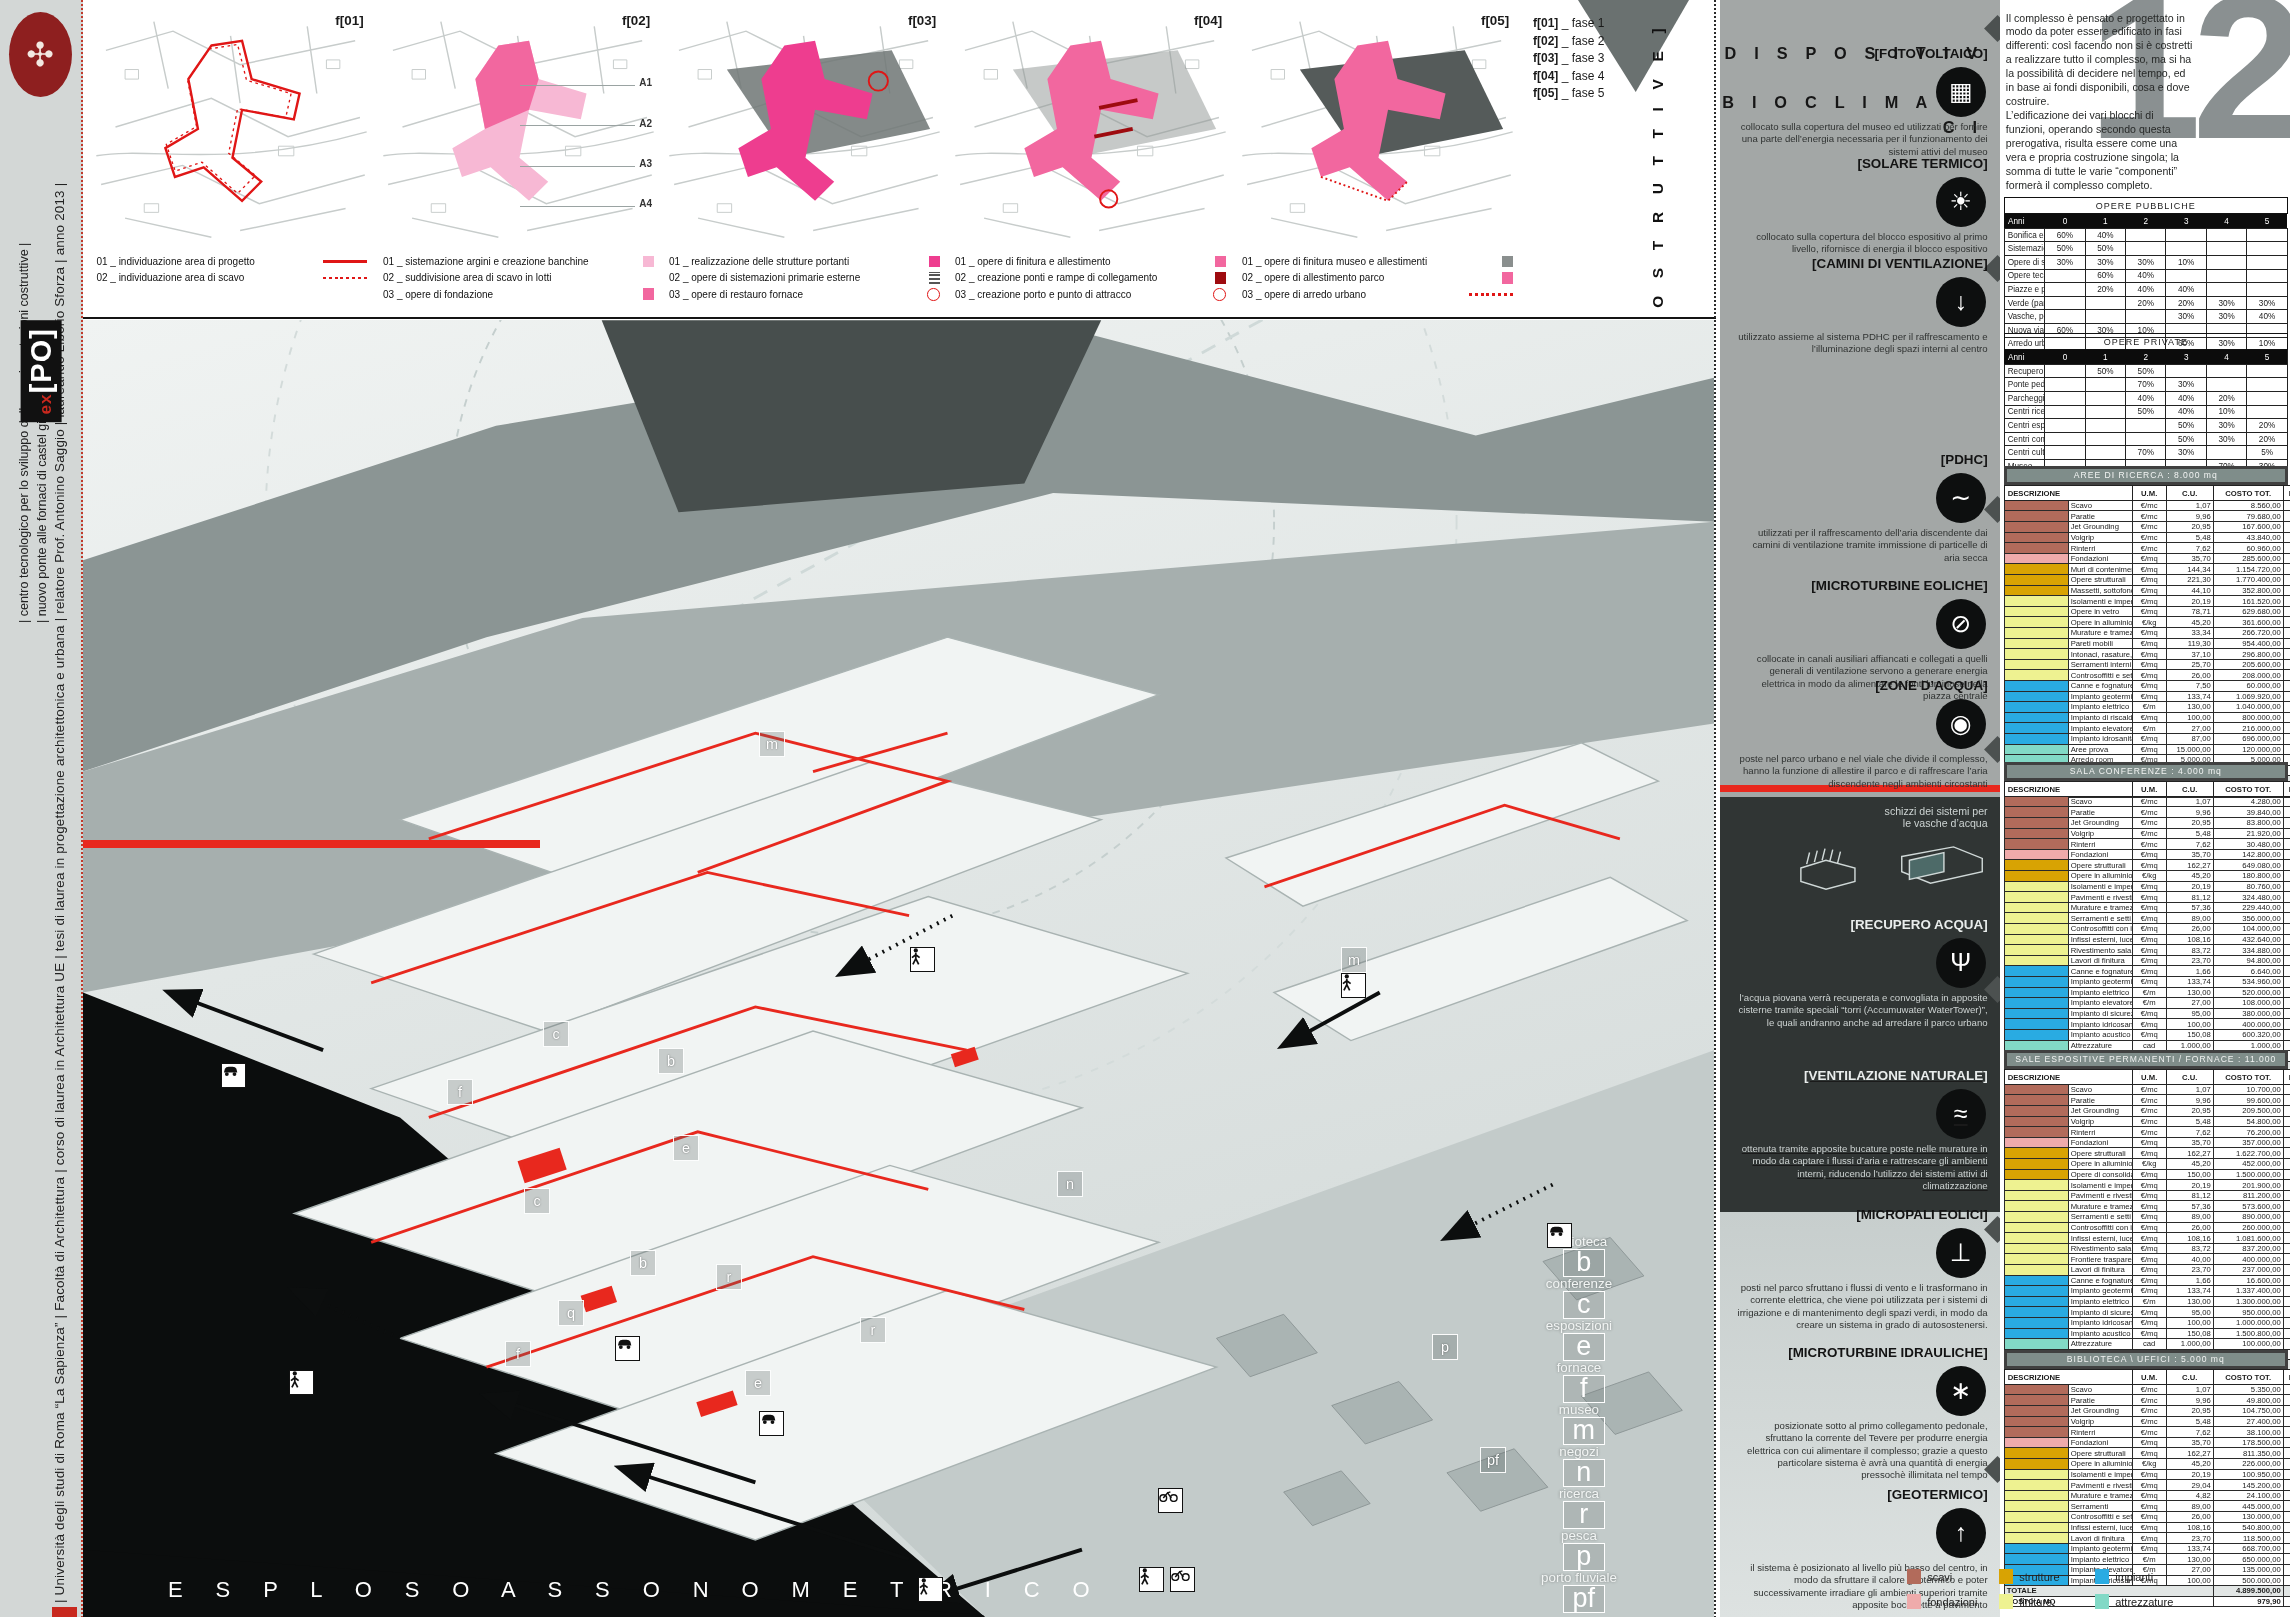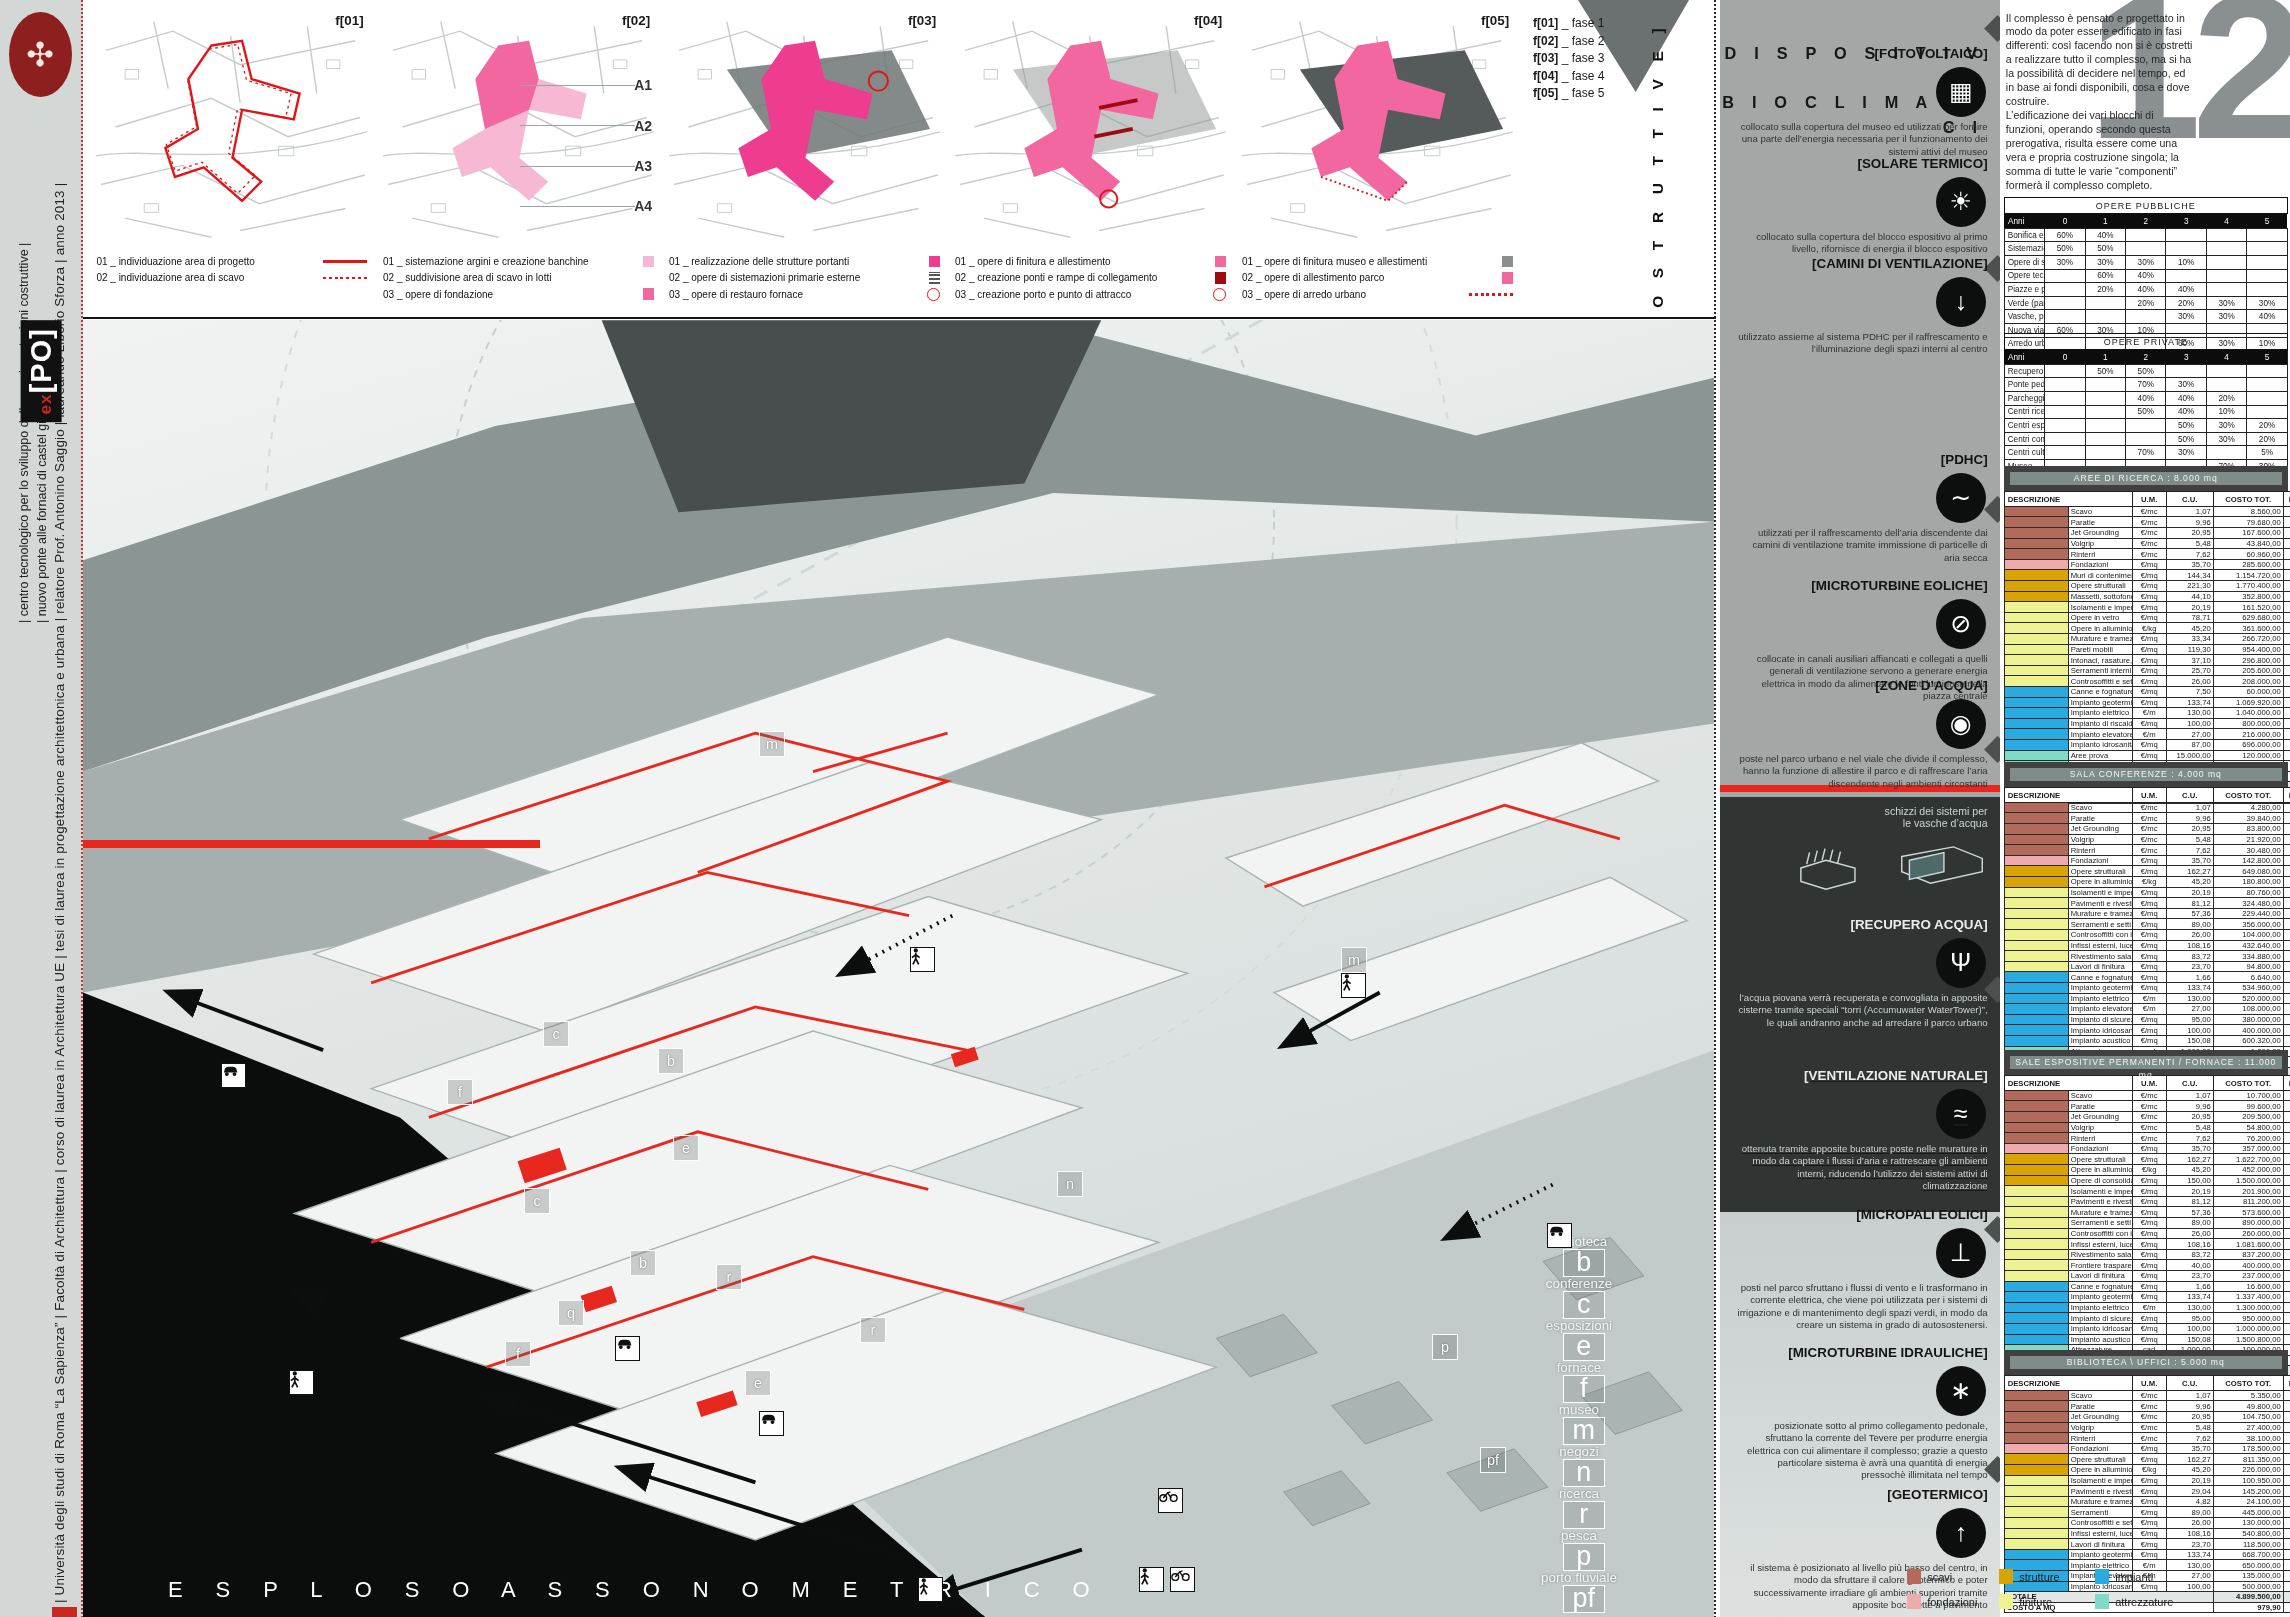--- a/index.html
+++ b/index.html
@@ -33,21 +33,21 @@
   .map-id{position:absolute;top:1.9px;right:3.8px;font-weight:bold;font-size:13.4px;}
   .map-legend{position:absolute;left:0;top:242px;width:271px;}
   .leg-row{display:flex;align-items:center;font-size:10px;height:16.3px;color:#111;}
   .leg-row .lab{flex:1;}
   .sw{display:inline-block;margin-left:3.8px;}
   .sw-square{width:11.5px;height:11.5px;}
   .sw-line{width:44px;height:2.9px;}
   .sw-dots{width:44px;height:2.9px;background-image:repeating-linear-gradient(90deg,currentColor 0 2.9px,transparent 2.9px 5.8px);}
   .sw-circle{width:10.6px;height:10.6px;border-radius:50%;border:1.9px solid #e01616;}
   .sw-hatch{width:11.5px;height:11.5px;background:repeating-linear-gradient(0deg,#555 0 1.9px,#fff 1.9px 3.8px);}
-  .a-lab{position:absolute;right:1.9px;font-size:14px;font-weight:bold;color:#333;}
+  .a-lab{position:absolute;right:1.9px;font-size:10px;font-weight:bold;color:#333;}
   .a-line{position:absolute;right:19px;width:115px;height:1.9px;background:#9aa3a2;}
   #top-chevron{position:absolute;left:1495px;top:0;width:111px;height:92px;background:#6a7170;
                clip-path:polygon(0 0,100% 0,52% 100%);}
 
   
   #phase-key{position:absolute;left:1533px;top:15.4px;font-size:12px;line-height:1.45;}
   #phase-key b{font-weight:bold;}
   #fasi-vertical{position:absolute;left:1649px;top:11.5px;height:452px;width:25px;
                  writing-mode:vertical-rl;transform:rotate(180deg);font-weight:bold;
                  font-size:15.4px;letter-spacing:6.7px;color:#111;white-space:nowrap;}
@@ -82,21 +82,21 @@
   table{border-collapse:collapse;}
   .sched{position:absolute;left:3.8px;width:284px;font-size:8.2px;}
   .sched table{width:100%;table-layout:fixed;}
   .sched .ttl{border:1px solid #111;text-align:center;font-size:9px;height:13.4px;letter-spacing:1px;}
   .sched th{background:#0c0c0c;color:#fff;font-weight:normal;height:11.5px;font-size:8.2px;}
   .sched th:first-child{text-align:left;padding-left:3.8px;}
   .sched td{border:1px solid #222;height:10.6px;text-align:center;}
   .sched td.lab{text-align:left;padding-left:2.9px;white-space:nowrap;overflow:hidden;}
   .cost{position:absolute;left:3.8px;width:284px;font-size:7.7px;}
   .cost .band{background:#7f8d8a;color:#f2f4f3;text-align:center;font-size:8.6px;height:13.4px;
-              line-height:13.4px;letter-spacing:1px;border:6px solid #404040;}
+              line-height:13.4px;letter-spacing:1px;border:3px solid #404040;}
   .cost table{width:100%;table-layout:fixed;}
   .cost th{border:1px solid #222;font-size:7.7px;height:11.5px;background:#fff;}
   .cost th.dl{text-align:left;padding-left:2.9px;}
   .cost td{border:1px solid #2a2a2a;height:9.6px;padding:0 1.9px;white-space:nowrap;overflow:hidden;}
   .cost td.d{text-align:left;}
   .cost td.c{text-align:center;}
   .cost td.r{text-align:right;}
   .cost td.chip{padding:0;border-right:1px solid #2a2a2a;}
   .cost tr.tot td{background:#e2e6e5;font-weight:bold;}
   .cost tr.mq td{font-weight:bold;}

